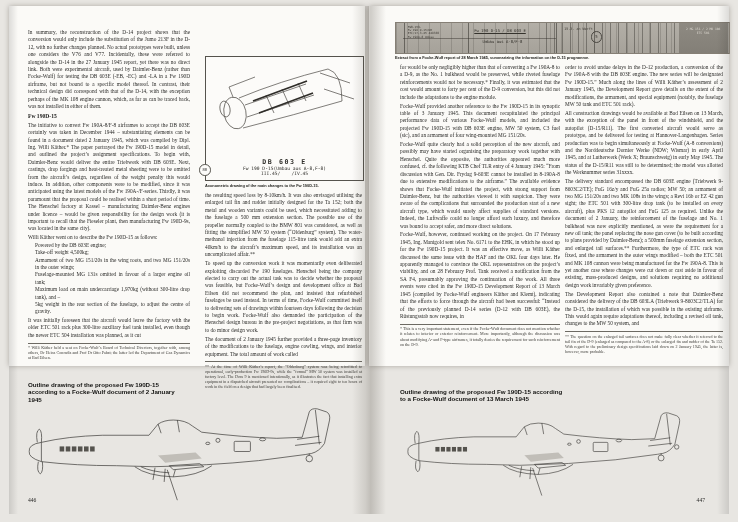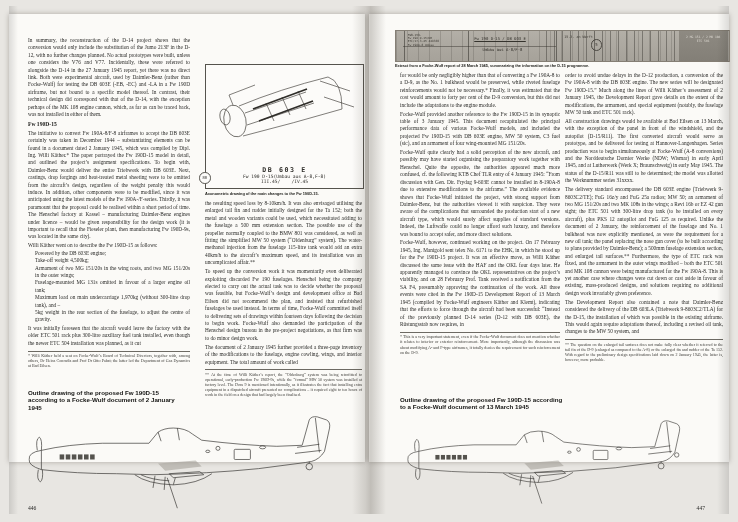--- a/index.html
+++ b/index.html
@@ -1,18 +1,18 @@
 <!DOCTYPE html>
 <html><head>
 <meta charset="utf-8">
 <style>
   html,body{margin:0;padding:0}
   body{width:738px;height:522px;position:relative;background:#e8e6e2;overflow:hidden;
        font-family:"Liberation Serif",serif;color:#2a2a28}
-  .page{position:absolute;top:14px;height:448px;background:#fbfaf7;box-shadow:0 0 5px rgba(60,55,45,.35)}
+  .page{position:absolute;top:6px;height:360px;background:#fbfaf7;box-shadow:0 0 5px rgba(60,55,45,.35)}
   .page-left{left:9px;width:356px}
   .page-right{left:369px;width:360px}
   .gutter{position:absolute;top:6px;left:352px;width:34px;height:508px;z-index:6;pointer-events:none;
           background:linear-gradient(90deg,rgba(0,0,0,0) 0%,rgba(80,74,64,.16) 40%,rgba(80,74,64,.26) 55%,rgba(0,0,0,0) 100%)}
   .edge{position:absolute;top:6px;height:508px;z-index:5;pointer-events:none}
   .edge-l{left:9px;width:9px;background:linear-gradient(90deg,rgba(0,0,0,.12),rgba(0,0,0,0))}
   .edge-r{left:717px;width:12px;background:linear-gradient(270deg,rgba(0,0,0,.12),rgba(0,0,0,0))}
 
   .col{position:absolute;font-size:5.3px;line-height:1.40;text-align:justify}
   .col p{margin:0 0 1.5px 0}

